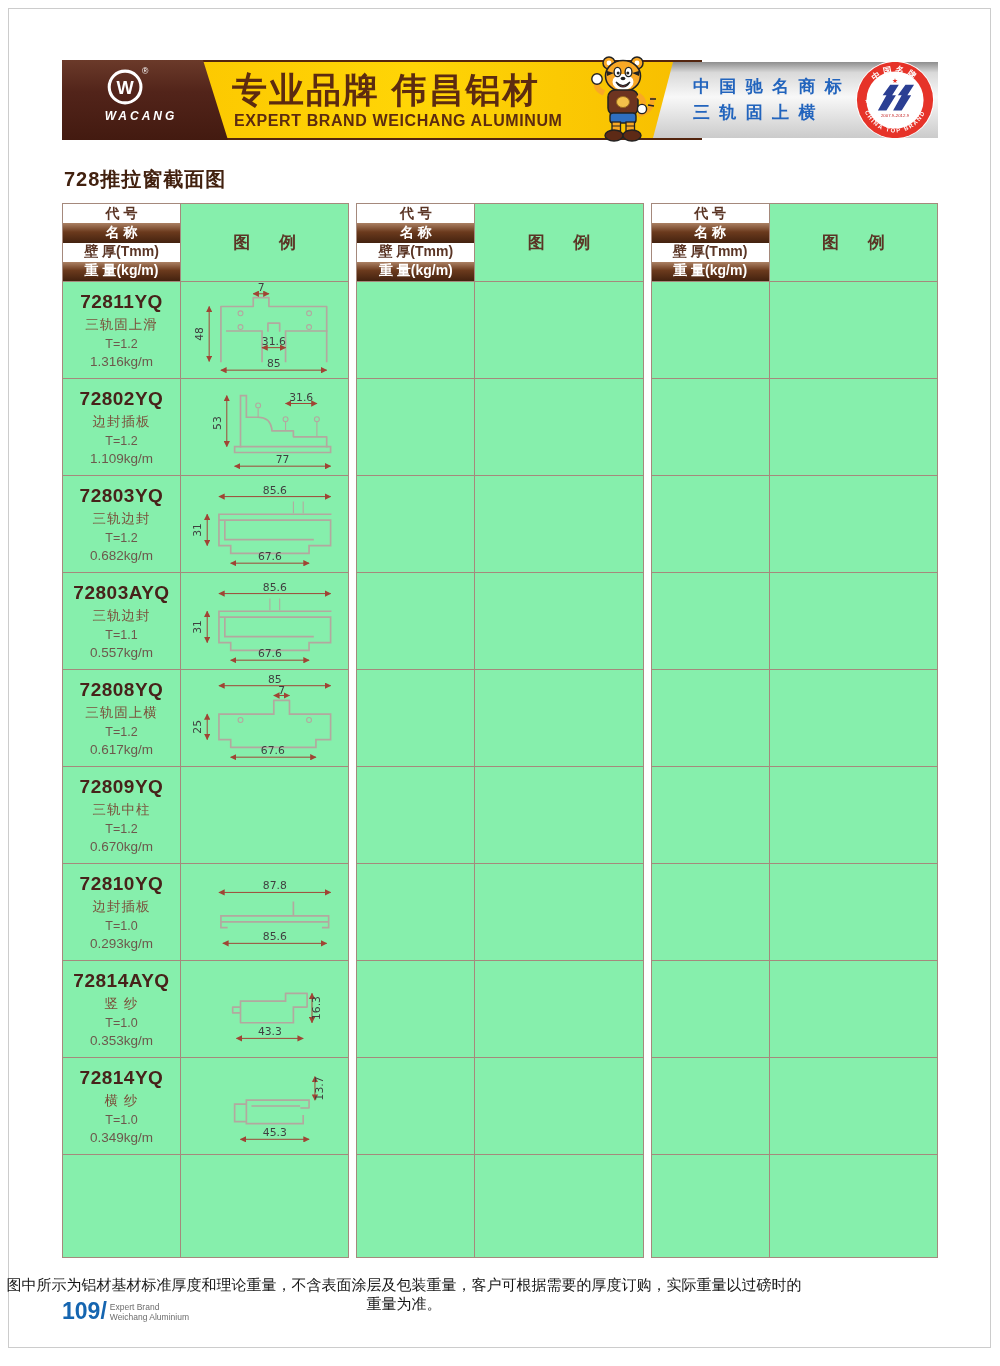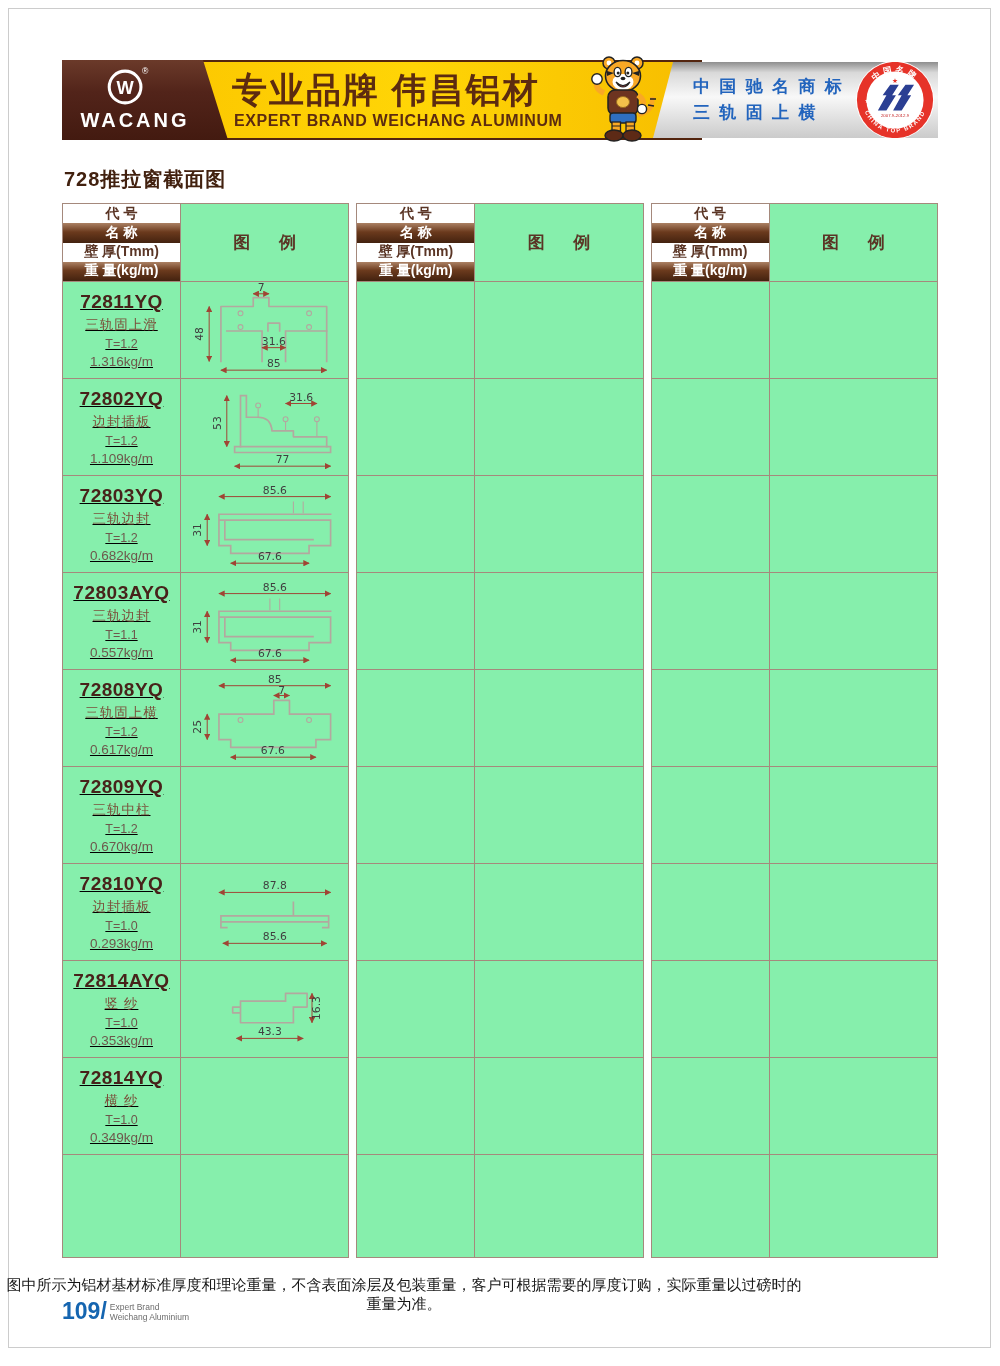--- a/index.html
+++ b/index.html
@@ -10,41 +10,41 @@
   
   .hdr{position:absolute;left:62px;top:60px;width:876px;height:80px;}
   .hdr-yellow{position:absolute;left:0;top:0;width:640px;height:80px;
     background:linear-gradient(90deg,#e89500 0%,#fcc700 16%,#ffd506 55%,#f7bd00 100%);
     border-top:2px solid #53250f;border-bottom:2px solid #53250f;}
   .hdr-cn{position:absolute;left:170px;top:5px;font-size:35px;font-weight:bold;color:#5c2b10;letter-spacing:2px;white-space:nowrap;}
   .hdr-en{position:absolute;left:172px;top:50px;font-size:16px;font-weight:bold;color:#5c2b10;letter-spacing:0.6px;white-space:nowrap;}
   .hdr-logo{position:absolute;left:0;top:0;width:166px;height:80px;background:linear-gradient(180deg,#6b3a2a,#52241a 40%,#431a10);
     clip-path:polygon(0 0,141px 0,166px 100%,0 100%);}
   .logo-mark{position:absolute;left:40px;top:2px;width:50px;height:50px;}
-  .logo-text{position:absolute;left:8px;top:49px;width:130px;text-align:center;color:#fff;font-weight:bold;font-size:20px;letter-spacing:3px;}
+  .logo-text{position:absolute;left:14px;top:49px;width:130px;text-align:center;color:#fff;font-weight:bold;font-size:12px;letter-spacing:3px;font-style:italic;}
   .hdr-silver{position:absolute;left:591px;top:2px;width:285px;height:76px;
     background:linear-gradient(180deg,#8e8e8e 0%,#d9d9d9 14%,#f8f8f8 46%,#cbcbcb 100%);
     clip-path:polygon(20px 0,100% 0,100% 100%,0 100%);}
   .silver-lines{position:absolute;left:40px;top:12px;color:#2264bd;font-weight:bold;font-size:17px;letter-spacing:0.55em;line-height:26px;white-space:nowrap;}
   .badge{position:absolute;right:3px;top:-2px;width:80px;height:80px;}
   .tiger{position:absolute;left:520px;top:-7px;width:84px;height:92px;}
 
   
   .title{position:absolute;left:64px;top:166px;margin:0;font-size:20px;font-weight:bold;color:#42210f;letter-spacing:1px;}
 
   
   .tbl{position:absolute;left:62px;top:203px;width:876px;height:1055px;display:flex;gap:7px;}
   .sec{flex:1;border:1px solid #a5897c;display:flex;flex-direction:column;background:#86efac;}
   .sec-head{display:flex;height:78px;border-bottom:1px solid #a5897c;}
   .hcol{width:118px;border-right:1px solid #a5897c;display:flex;flex-direction:column;}
   .h1,.h2{flex:1;display:flex;align-items:center;justify-content:center;font-weight:bold;font-size:14px;white-space:nowrap;}
   .h1{color:#5a3525;background:#fff;}
   .h2{color:#ffffff;background:linear-gradient(180deg,#ab8164 0%,#6b3a1d 45%,#43220f 100%);}
   .hdiag{flex:1;display:flex;align-items:center;justify-content:center;color:#5a3525;font-weight:bold;font-size:17px;letter-spacing:12px;text-indent:12px;}
-  .row{display:flex;height:97px;border-bottom:1px solid #a5897c;text-decoration:underline;}
+  .row{display:flex;height:97px;border-bottom:1px solid #a5897c;}
   .row:last-child{border-bottom:none;flex:1;}
   .lab{width:118px;border-right:1px solid #a5897c;display:flex;flex-direction:column;align-items:center;justify-content:center;gap:3px;padding:4px 2px;}
   .code{font-size:19px;font-weight:bold;color:#47221a;letter-spacing:0.5px;}
   .nm{font-size:13.5px;color:#7b503b;letter-spacing:1px;}
   .tk{font-size:12.5px;color:#6d584c;}
   .wt{font-size:13.5px;color:#6d584c;}
   .diag{flex:1;display:flex;align-items:center;justify-content:center;}
   svg.dg{width:163px;height:95px;}
 
   
@@ -323,20 +323,29 @@
       </div>
     </div>
 
     <div class="row">
       <div class="lab">
         <div class="code">72814YQ</div>
         <div class="nm">横 纱</div>
         <div class="tk">T=1.0</div>
         <div class="wt">0.349kg/m</div>
       </div>
+      <div class="diag">
+        <svg class="dg" viewBox="0 0 165 97">
+          <path class="p" d="M52,46 H64 M52,46 V64 M52,64 H64 M64,42 V66 M64,42 H128 M128,42 V50 H120 M64,66 H122 M122,66 V58 M70,48 H118"></path>
+          <line class="d" x1="134" y1="18" x2="134" y2="42" marker-start="url(#ar)" marker-end="url(#ar)"></line>
+          <text class="t" x="142" y="30" text-anchor="middle" transform="rotate(-90 142 30)">13.7</text>
+          <line class="d" x1="58" y1="82" x2="128" y2="82" marker-start="url(#ar)" marker-end="url(#ar)"></line>
+          <text class="t" x="93" y="79" text-anchor="middle">45.3</text>
+        </svg>
+      </div>
     </div>
 
     <div class="row">
       <div class="lab"></div>
       <div class="diag"></div>
     </div>
   </section>
 
   <section class="sec">
     <div class="sec-head">

